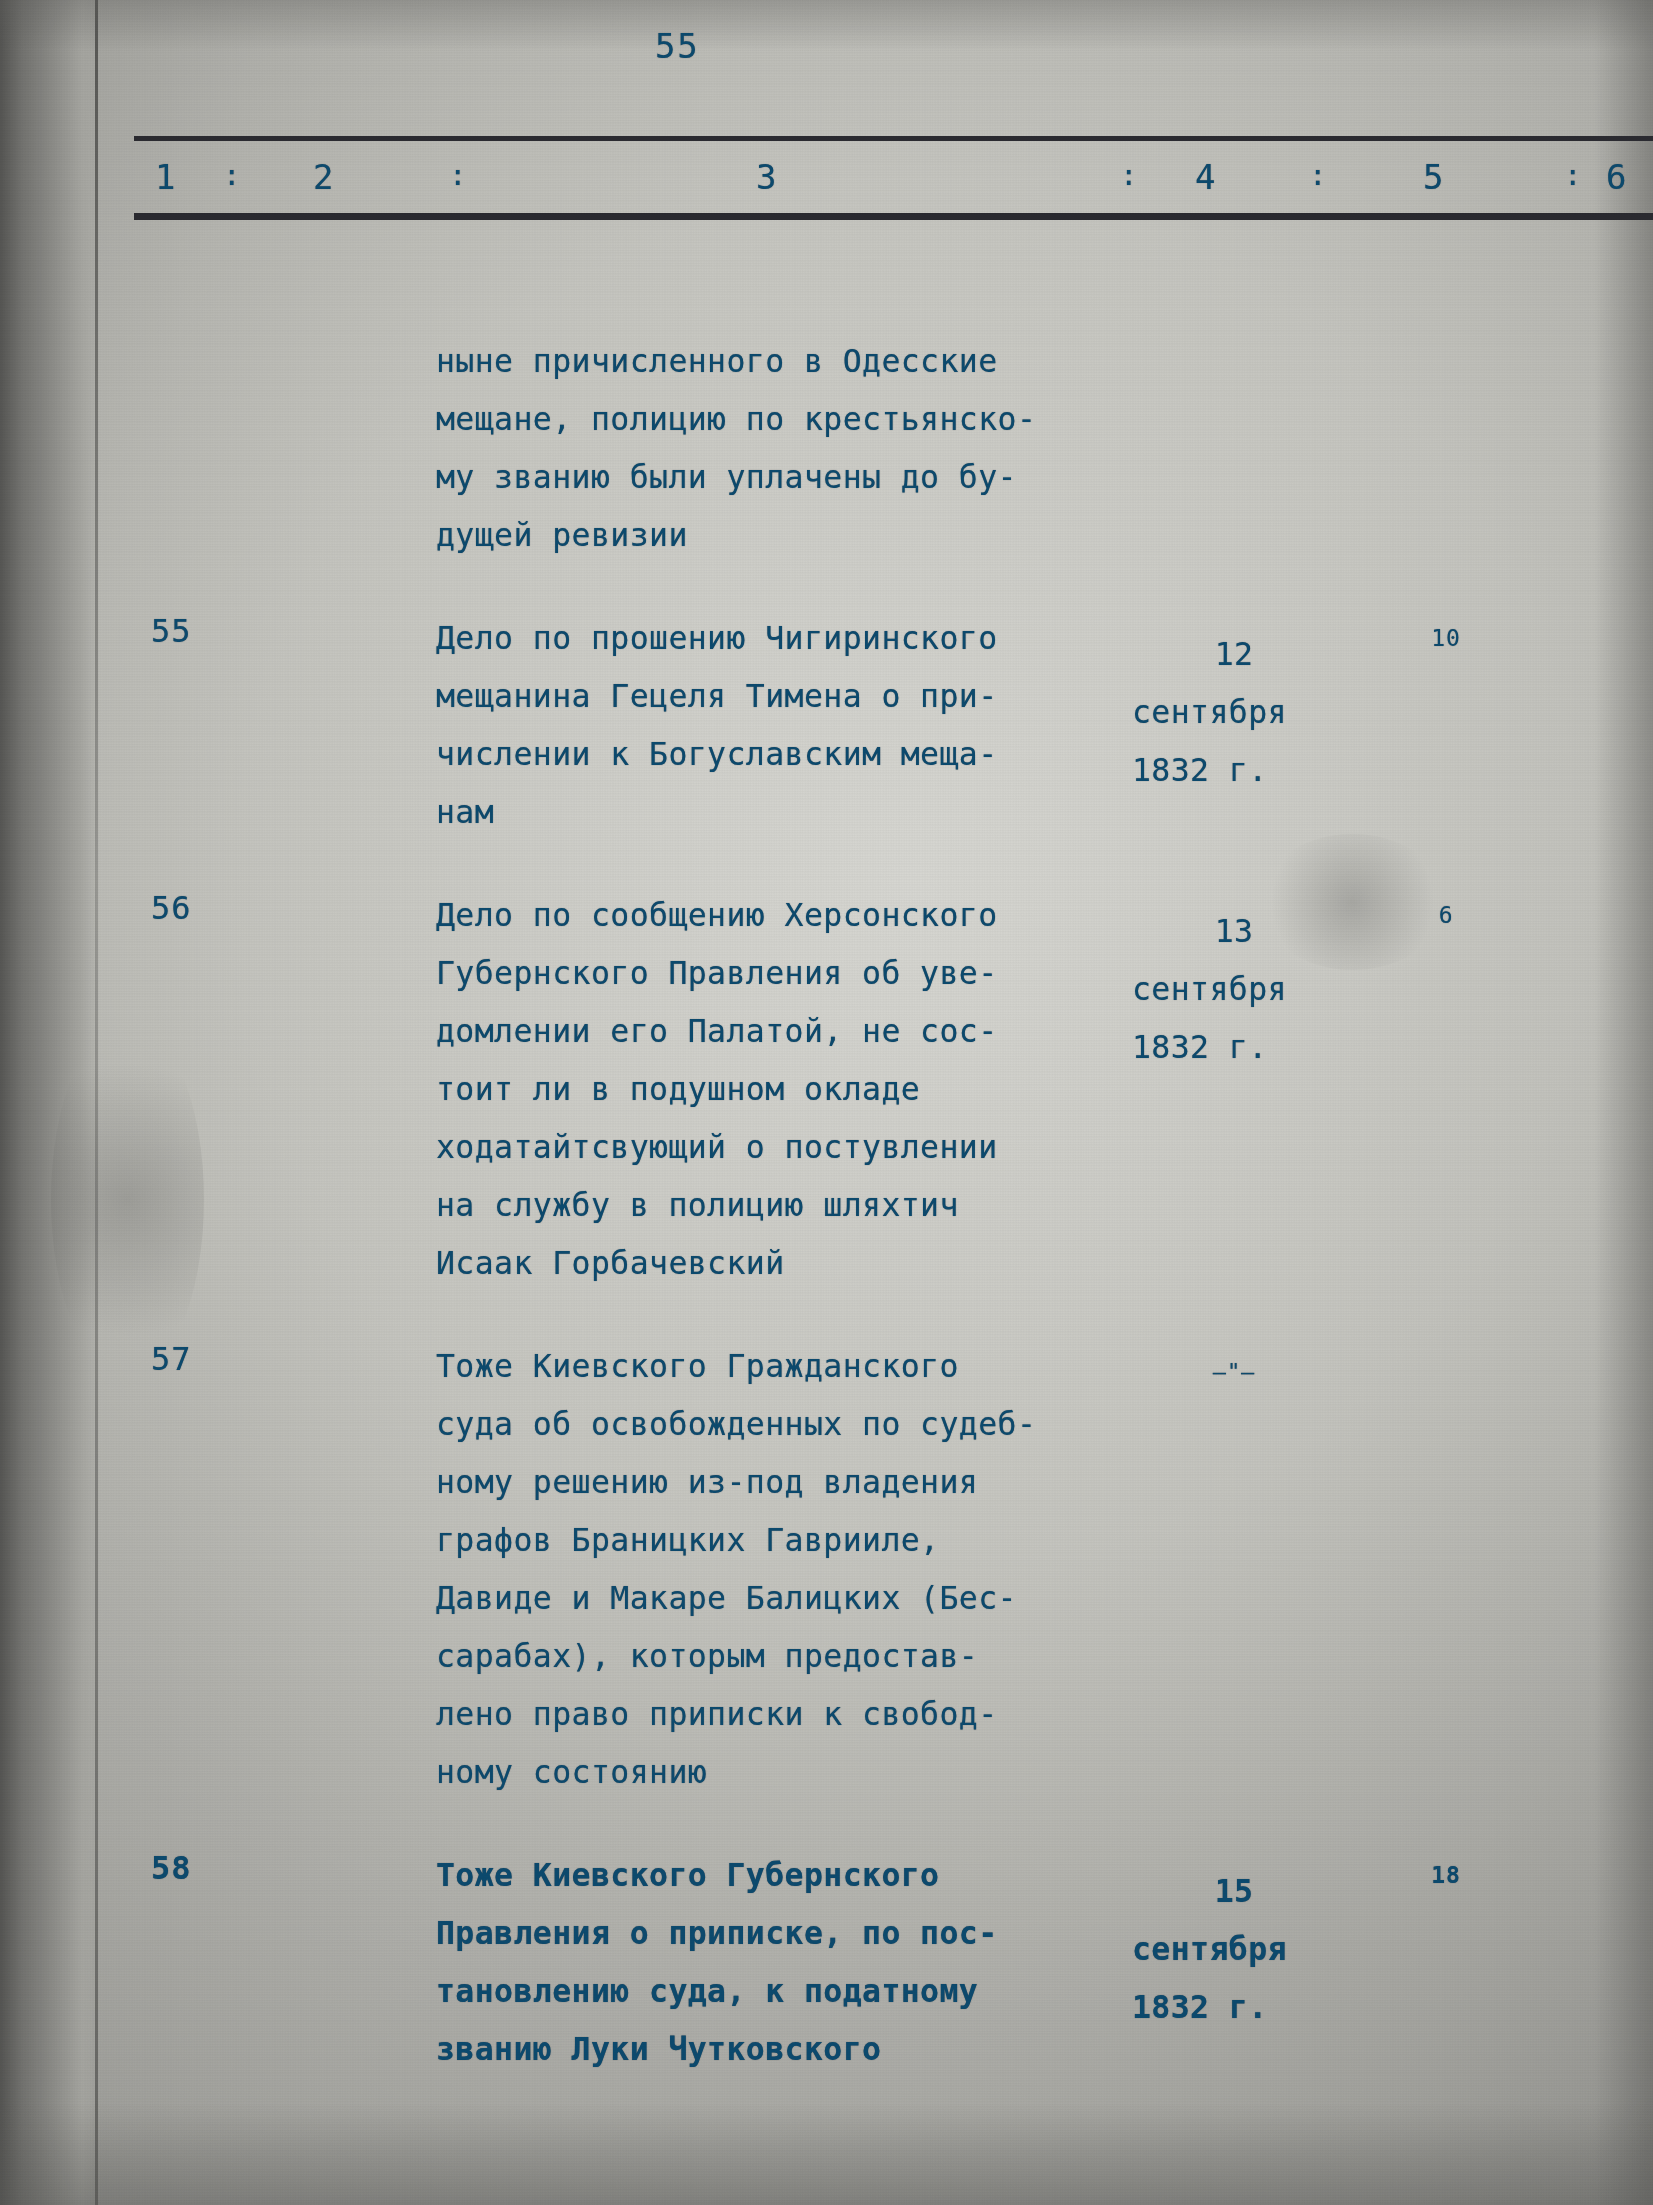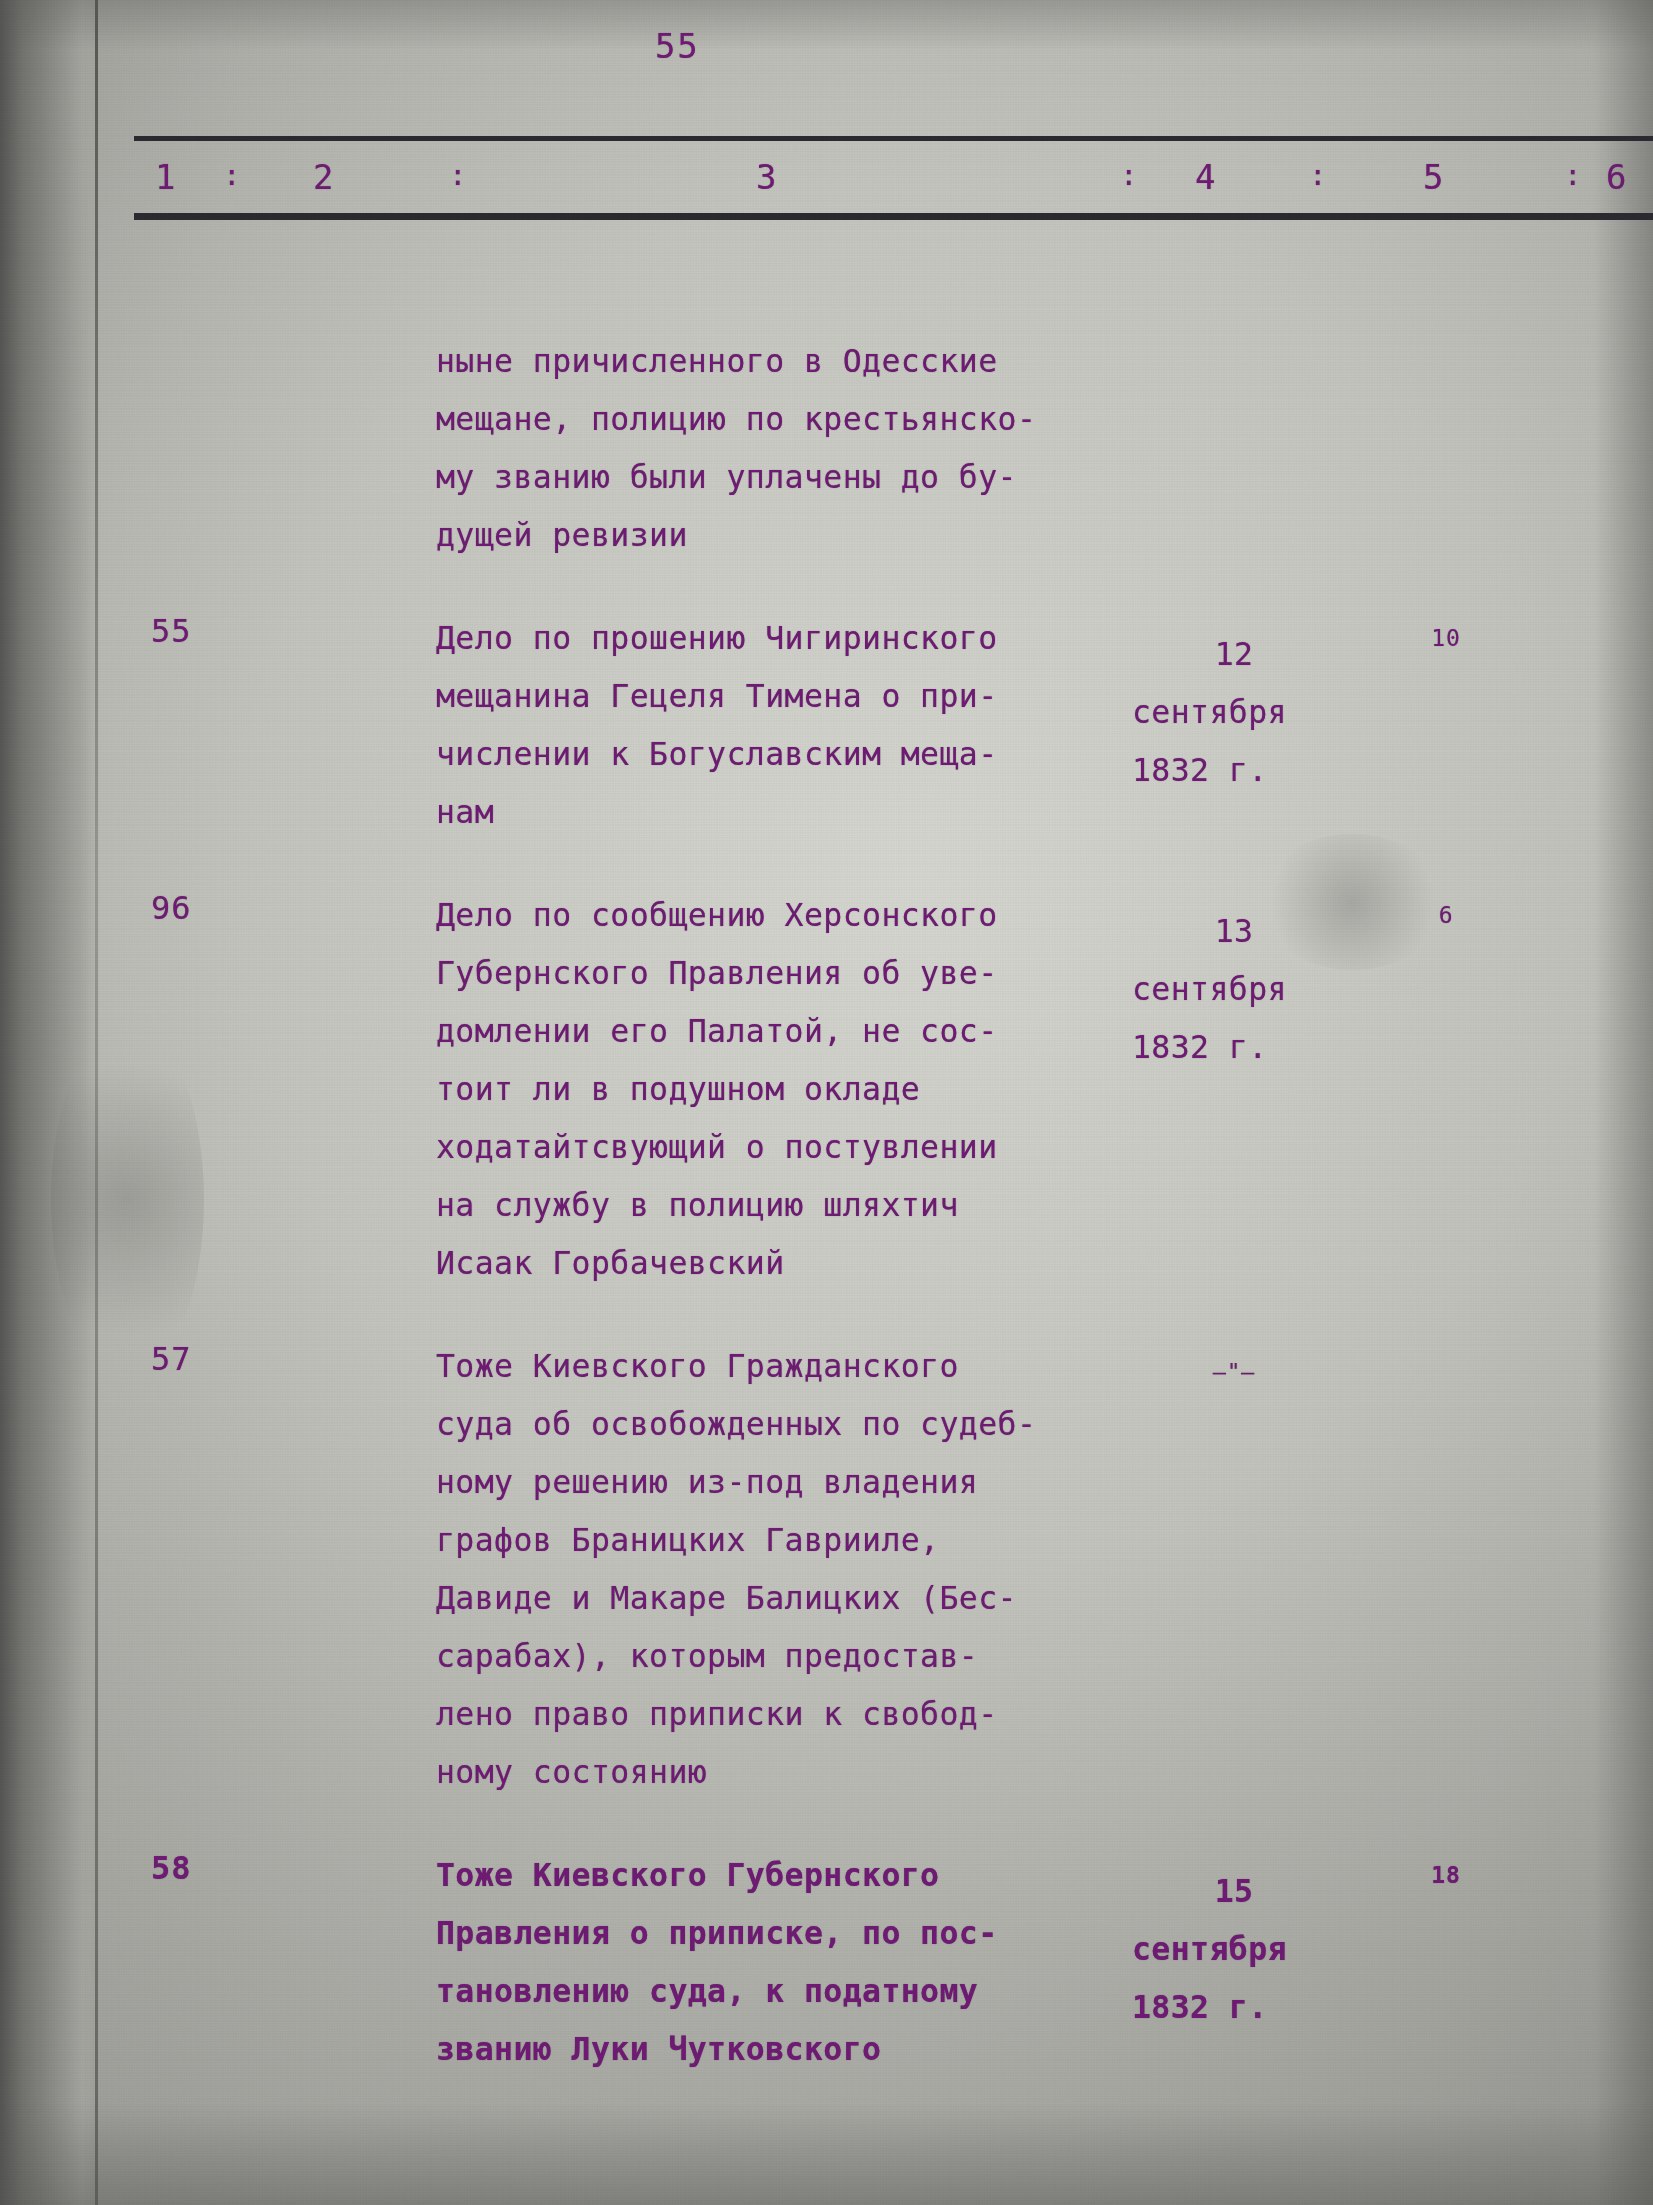--- a/index.html
+++ b/index.html
@@ -60,21 +60,21 @@
     background: linear-gradient(180deg, rgba(90,90,88,.35), rgba(120,120,116,0));
   }
   .bottom-shadow {
     position: absolute;
     bottom: 0; left: 0; right: 0;
     height: 102px;
     background: linear-gradient(0deg, rgba(85,85,82,.45), rgba(120,120,116,0));
   }
 
   .ink {
-    color: #701a75;
+    color: #0c4a6e;
     text-shadow: 0 0 1px rgba(20,20,25,0.5);
   }
 
   .folio {
     position: absolute;
     top: 25.5px;
     left: 655px;
     font-size: 34px;
     letter-spacing: 1.7px;
   }
@@ -213,21 +213,21 @@
           <div>нам</div>
         </div>
         <div class="date ink">
           <div class="d-line center">12</div>
           <div class="d-line">сентября</div>
           <div class="d-line">1832 г.</div>
         </div>
         <div class="sheets ink">10</div>
       </div>
       <div class="row" style="height: 405px;">
-        <div class="num ink">96</div>
+        <div class="num ink">56</div>
         <div class="desc ink">
           <div>Дело по сообщению Херсонского</div>
           <div>Губернского Правления об уве-</div>
           <div>домлении его Палатой, не сос-</div>
           <div>тоит ли в подушном окладе</div>
           <div>ходатайтсвующий о постувлении</div>
           <div>на службу в полицию шляхтич</div>
           <div>Исаак Горбачевский</div>
         </div>
         <div class="date ink">

